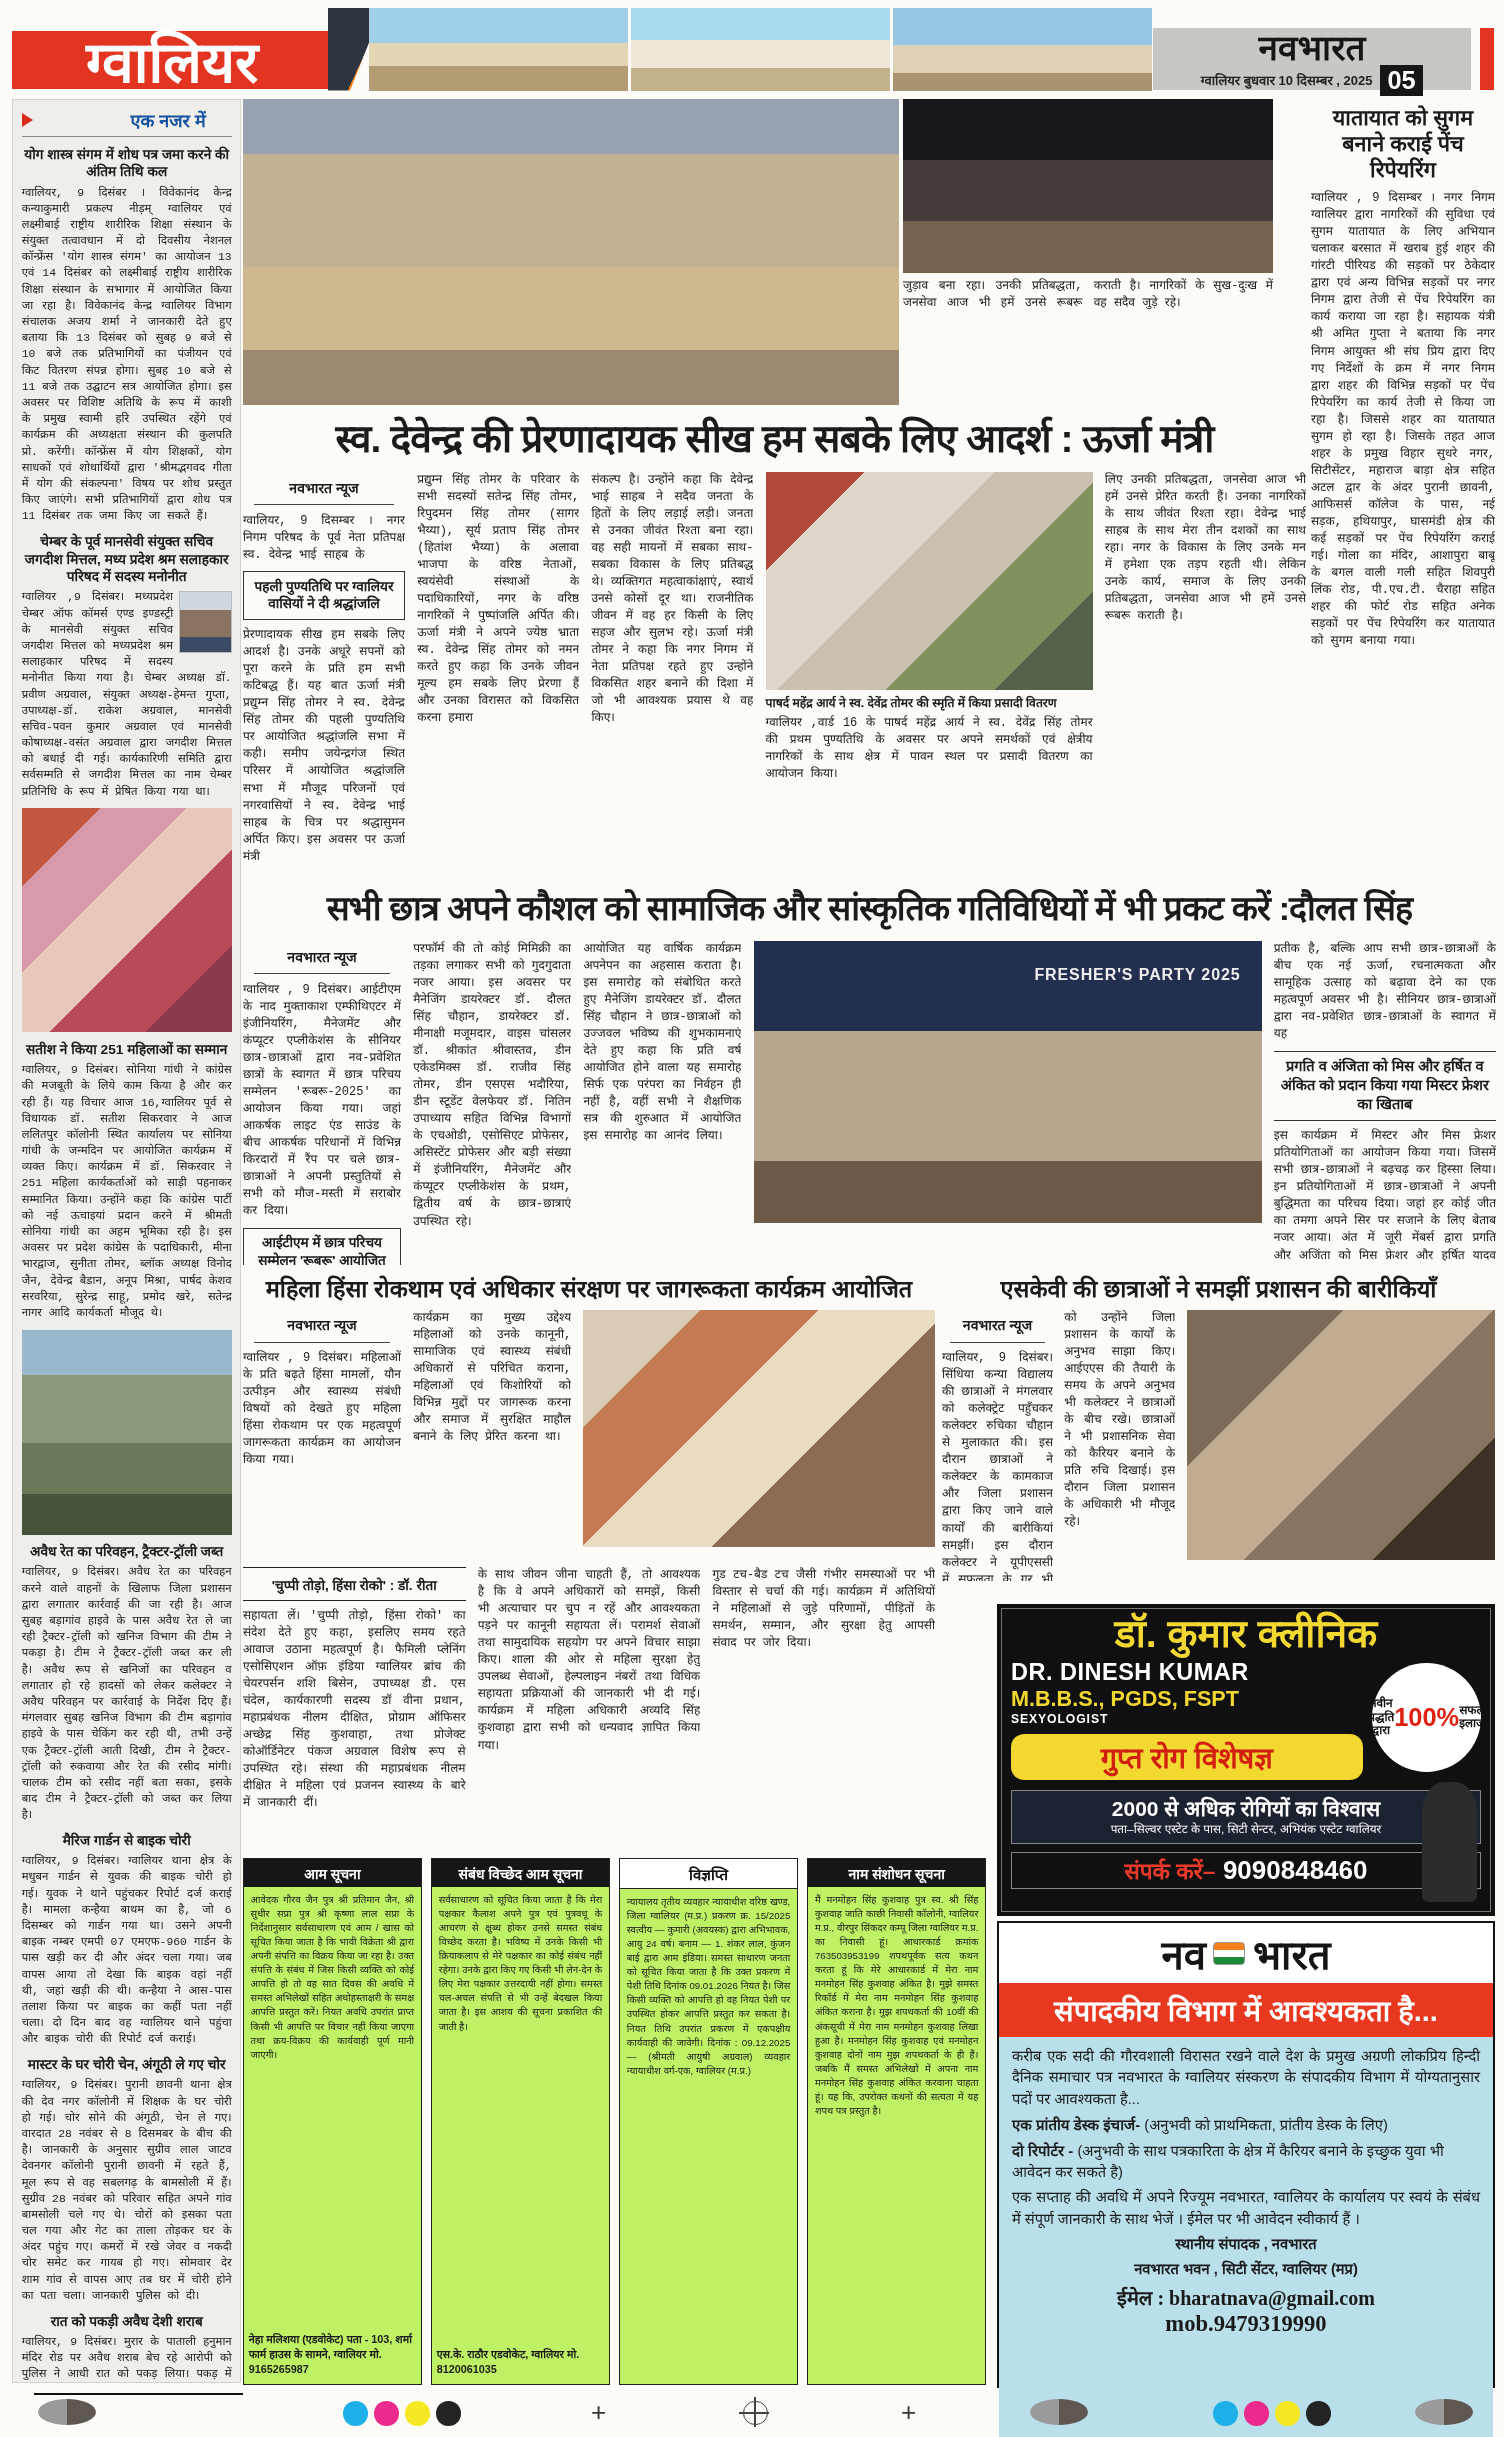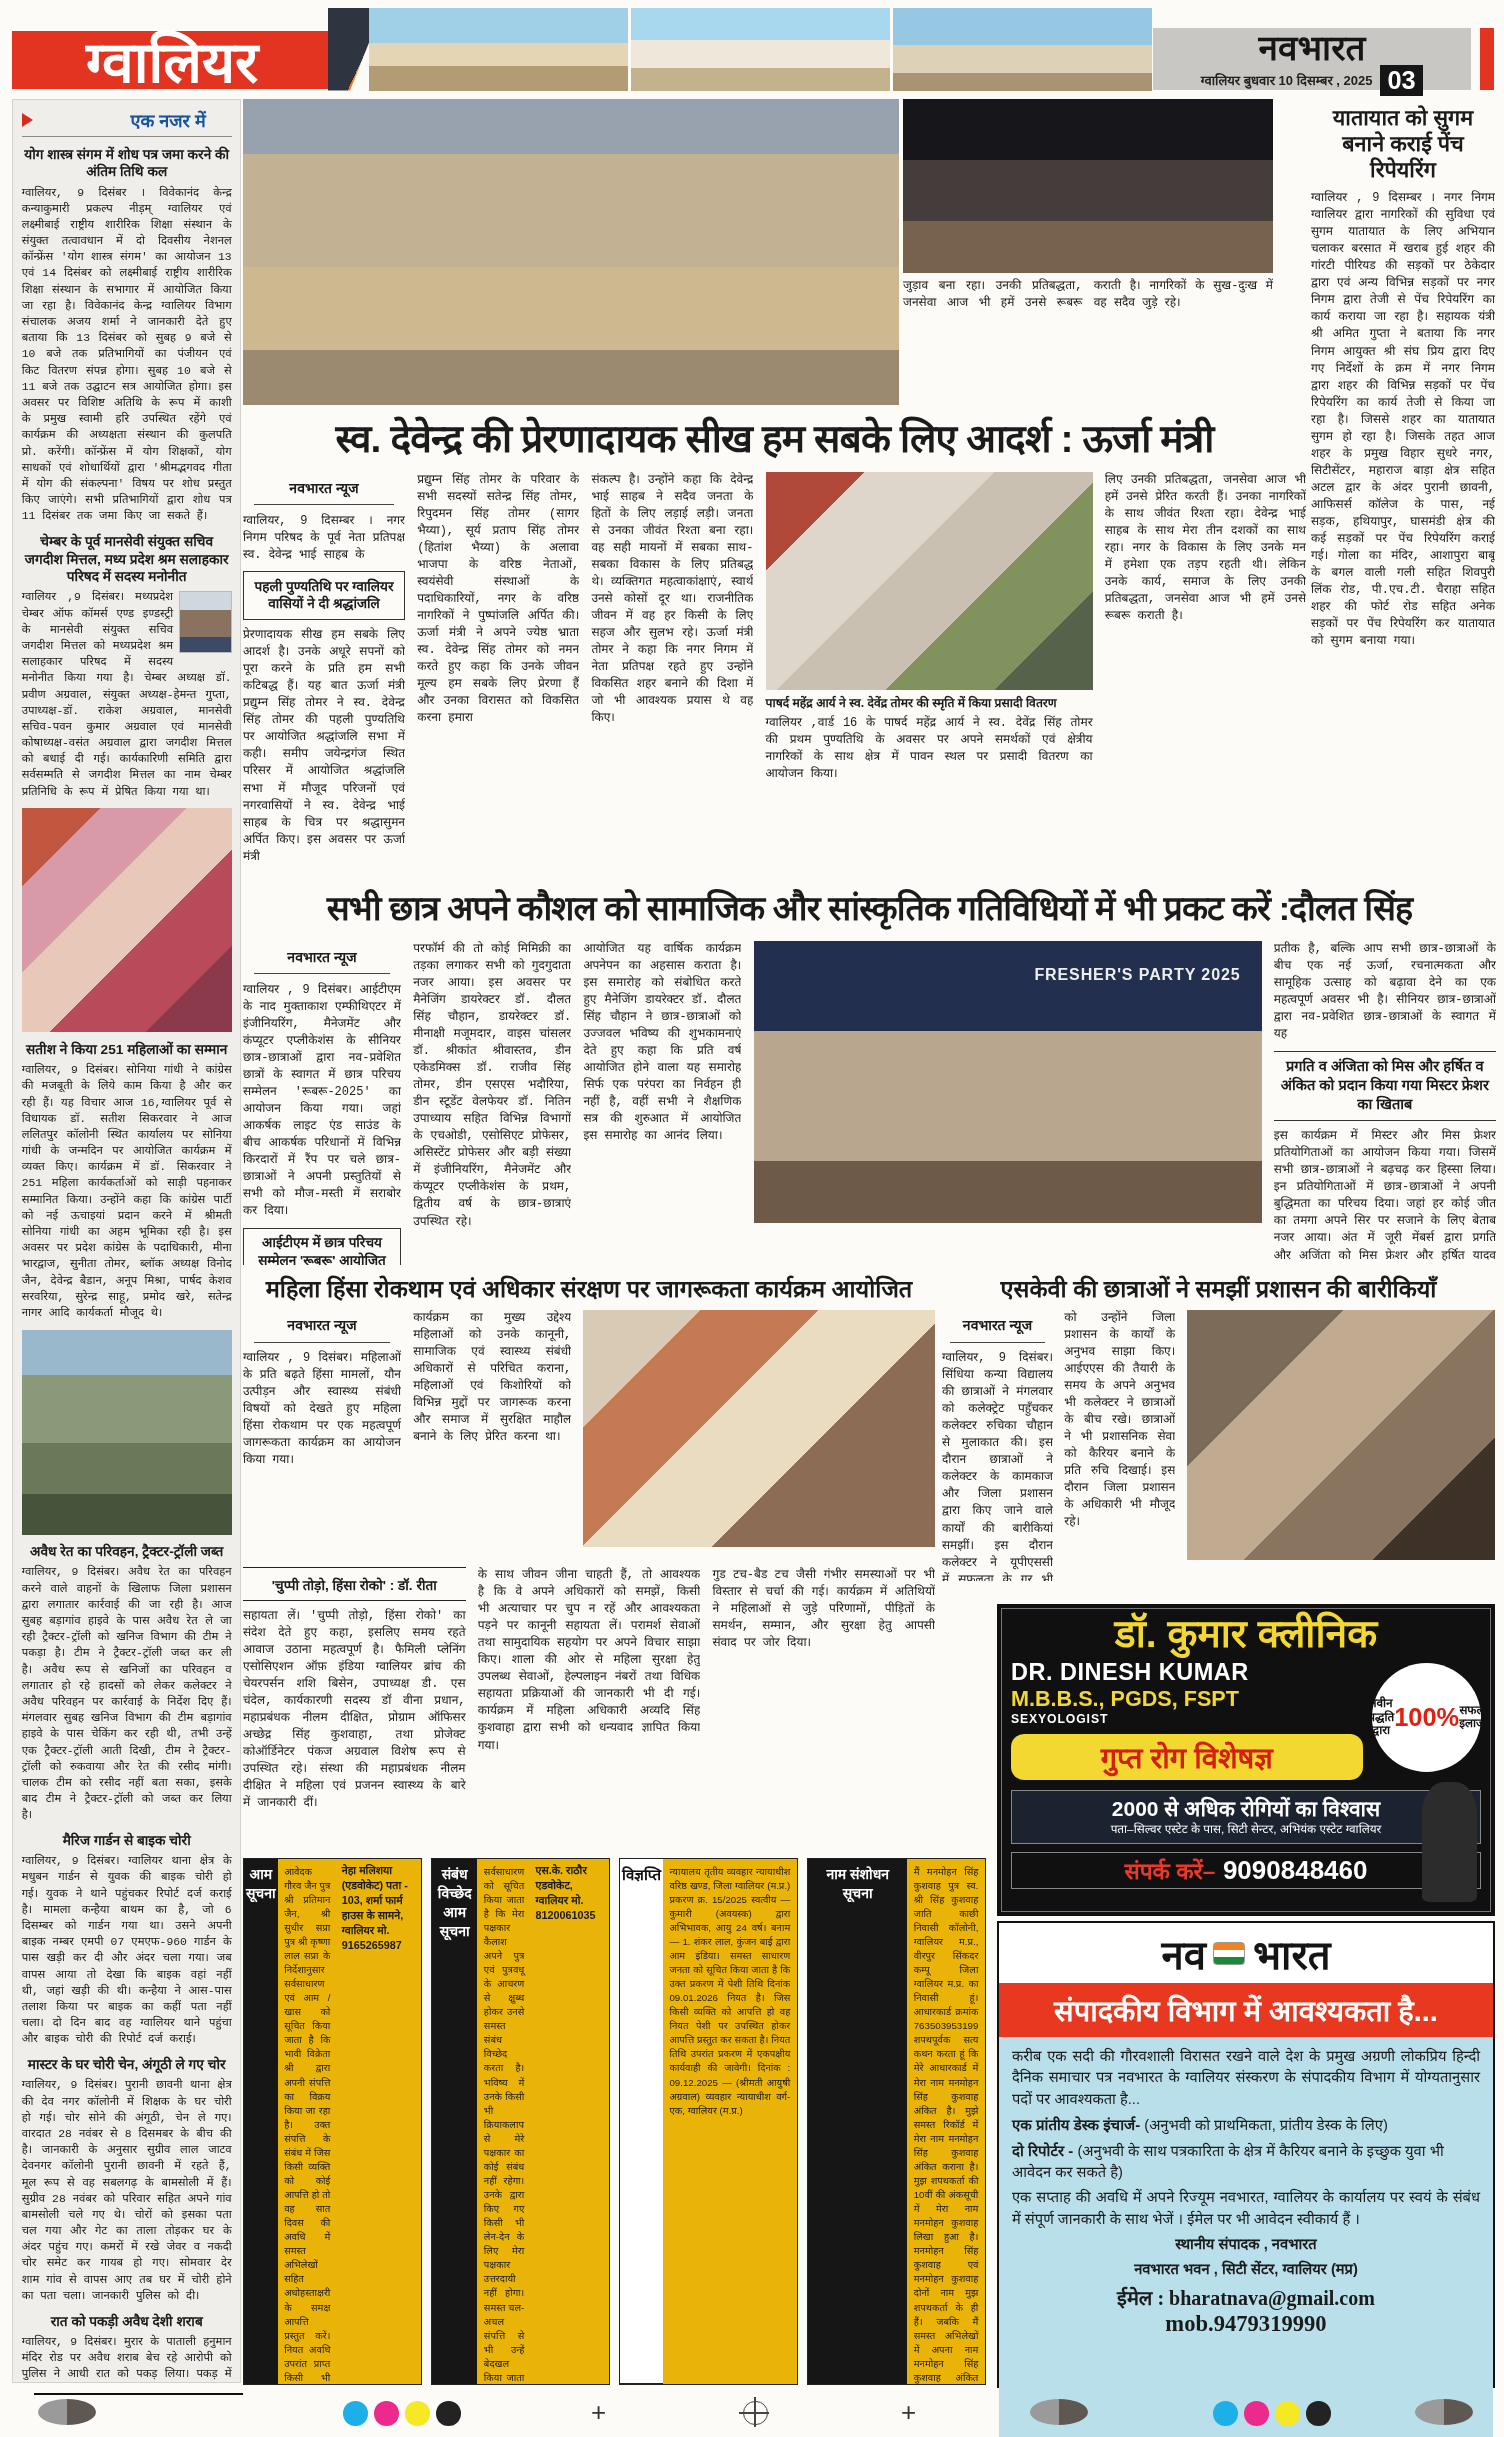--- a/index.html
+++ b/index.html
@@ -79,21 +79,21 @@
 
   
   .skv { position:absolute; left:942px; top:1272px; width:553px; height:324px; overflow:hidden; }
   .skv .hl { font-size:23.5px; font-weight:bold; text-align:center; margin-bottom:5.6px; white-space:nowrap; }
   .skv .row { display:flex; gap:11.3px; height:271px; overflow:hidden; }
   .skv .tcol { width:111px; }
   .skv-photo { flex:1; height:250px; background:linear-gradient(135deg,#7c6b59 0 28%,#c0ab90 28% 55%,#897460 55% 78%,#3e3228 78% 100%); }
 
   
   .classifieds { position:absolute; left:243px; top:1858px; width:743px; height:527px; display:flex; gap:9.4px; }
-  .cbox { flex:1; border:1.5px solid #222; background:#eab308; overflow:hidden; display:flex; }
+  .cbox { flex:1; border:1.5px solid #222; background:#bef264; overflow:hidden; display:flex; flex-direction:column; }
   .cbox .ctitle { background:#161616; color:#fff; font-weight:bold; font-size:14px; text-align:center; padding:4.7px 1.9px; }
   .cbox.outline .ctitle { background:#fff; color:#111; border-bottom:1.5px solid #222; font-size:15px; }
   .cbox .cbody { font-size:9.7px; line-height:1.45; text-align:justify; padding:5.6px 6.6px; flex:1; }
   .cbox .cfoot { font-weight:bold; font-size:10.8px; text-align:left; padding:3.8px 4.7px 6.6px; line-height:1.4; }
 
   
   .clinic { position:absolute; left:997px; top:1604px; width:498px; height:312px; background:#101010; border:1.9px solid #101010; outline:0.9px solid #777; outline-offset:-5.6px; padding:9.4px 13px; color:#fff; }
   .clinic .title { color:#f3d832; font-size:39px; font-weight:bold; text-align:center; line-height:1.05; }
   .clinic .mid { display:flex; margin-top:3.8px; }
   .clinic .mid .l { flex:1; }
@@ -146,21 +146,21 @@
   <div class="mast-chev"></div>
   <div class="mast-photos">
     <div></div>
     <div></div>
     <div></div>
   </div>
   <div class="mast-brand">
     <div class="paper">नवभारत</div>
     <div class="dateline-row">
       <span class="edition">ग्वालियर बुधवार 10 दिसम्बर , 2025</span>
-      <span class="mast-pageno">03</span>
+      <span class="mast-pageno">05</span>
     </div>
   </div>
   <div class="mast-redbar"></div>
 
   <div class="rail">
     <div class="rail-head">
       <span class="rail-tri"></span>
       <span class="lbl">एक नजर में</span>
     </div>
 

